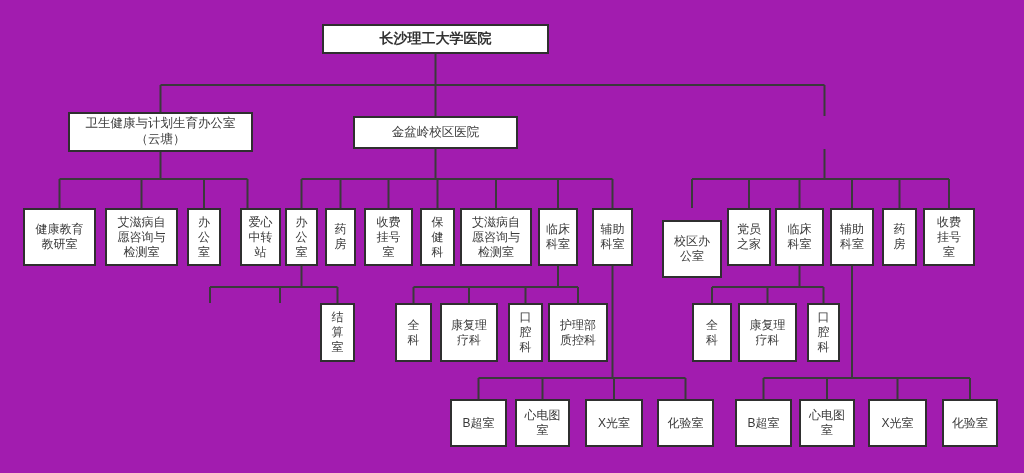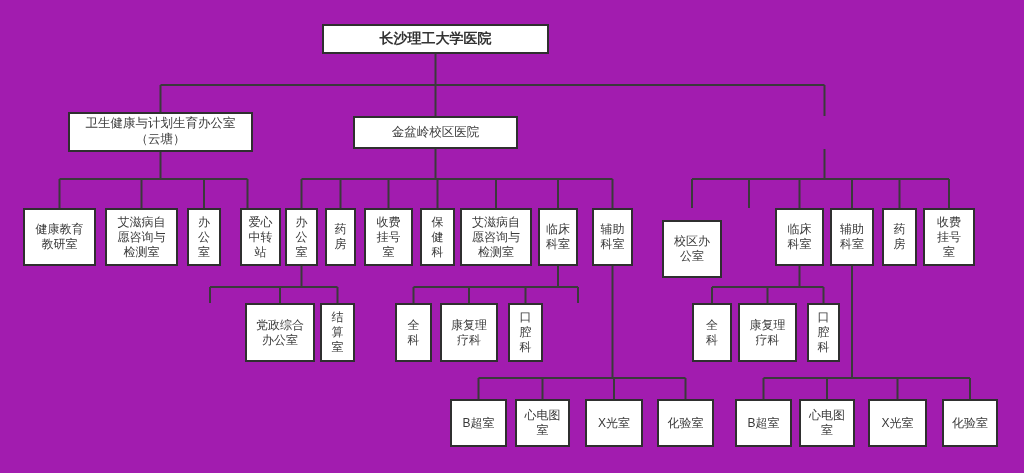--- a/index.html
+++ b/index.html
@@ -82,43 +82,45 @@
   <div class="node" style="left:460px;top:208px;width:72px;height:58px">艾滋病自
 愿咨询与
 检测室</div>
   <div class="node" style="left:538px;top:208px;width:40px;height:58px">临床
 科室</div>
   <div class="node" style="left:592px;top:208px;width:41px;height:58px">辅助
 科室</div>
 
   <div class="node" style="left:662px;top:220px;width:60px;height:58px">校区办
 公室</div>
+  <div class="node" style="left:727px;top:208px;width:44px;height:58px">党员
+之家</div>
   <div class="node" style="left:775px;top:208px;width:49px;height:58px">临床
 科室</div>
   <div class="node" style="left:830px;top:208px;width:44px;height:58px">辅助
 科室</div>
   <div class="node" style="left:882px;top:208px;width:35px;height:58px">药
 房</div>
   <div class="node" style="left:923px;top:208px;width:52px;height:58px">收费
 挂号
 室</div>
 
-  <div class="node" style="left:245px;top:303px;width:70px;height:59px">党政综合
-办公室</div>
   <div class="node" style="left:320px;top:303px;width:35px;height:59px">结
 算
 室</div>
 
   <div class="node" style="left:395px;top:303px;width:37px;height:59px">全
 科</div>
   <div class="node" style="left:440px;top:303px;width:58px;height:59px">康复理
 疗科</div>
   <div class="node" style="left:508px;top:303px;width:35px;height:59px">口
 腔
 科</div>
+  <div class="node" style="left:548px;top:303px;width:60px;height:59px">护理部
+质控科</div>
 
   <div class="node" style="left:692px;top:303px;width:40px;height:59px">全
 科</div>
   <div class="node" style="left:738px;top:303px;width:59px;height:59px">康复理
 疗科</div>
   <div class="node" style="left:807px;top:303px;width:33px;height:59px">口
 腔
 科</div>
 
   <div class="node" style="left:450px;top:399px;width:57px;height:48px">B超室</div>

